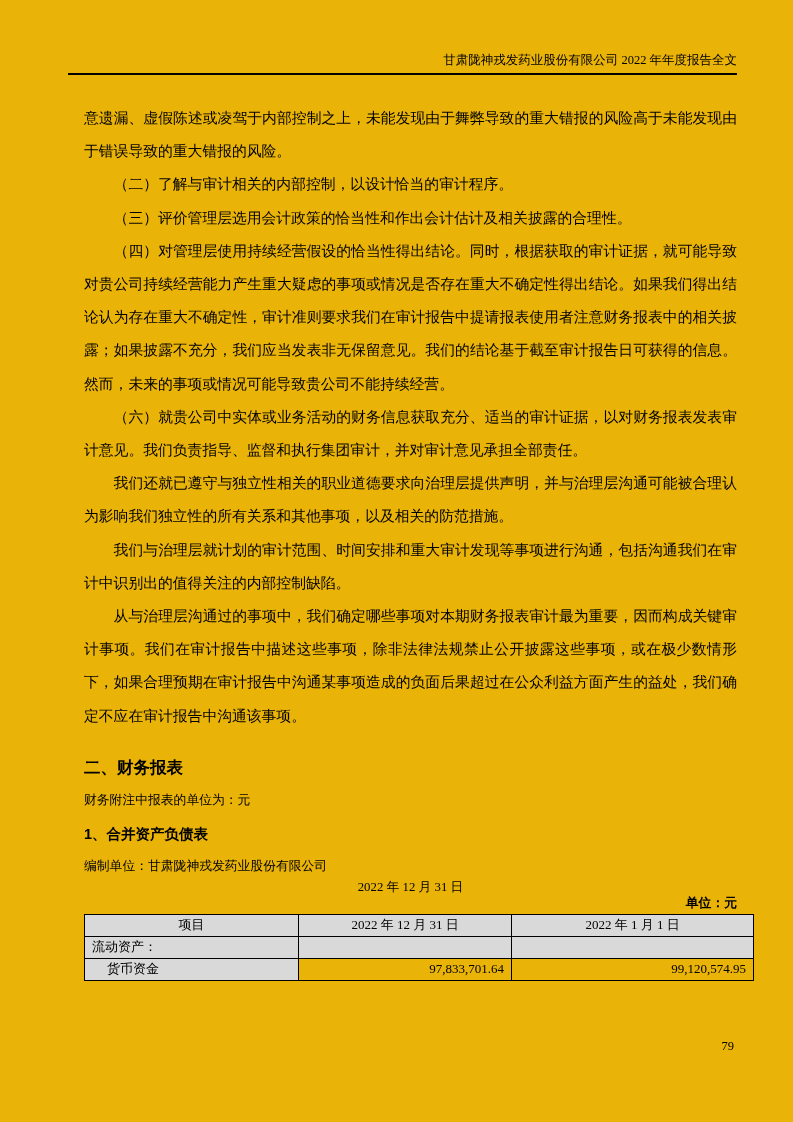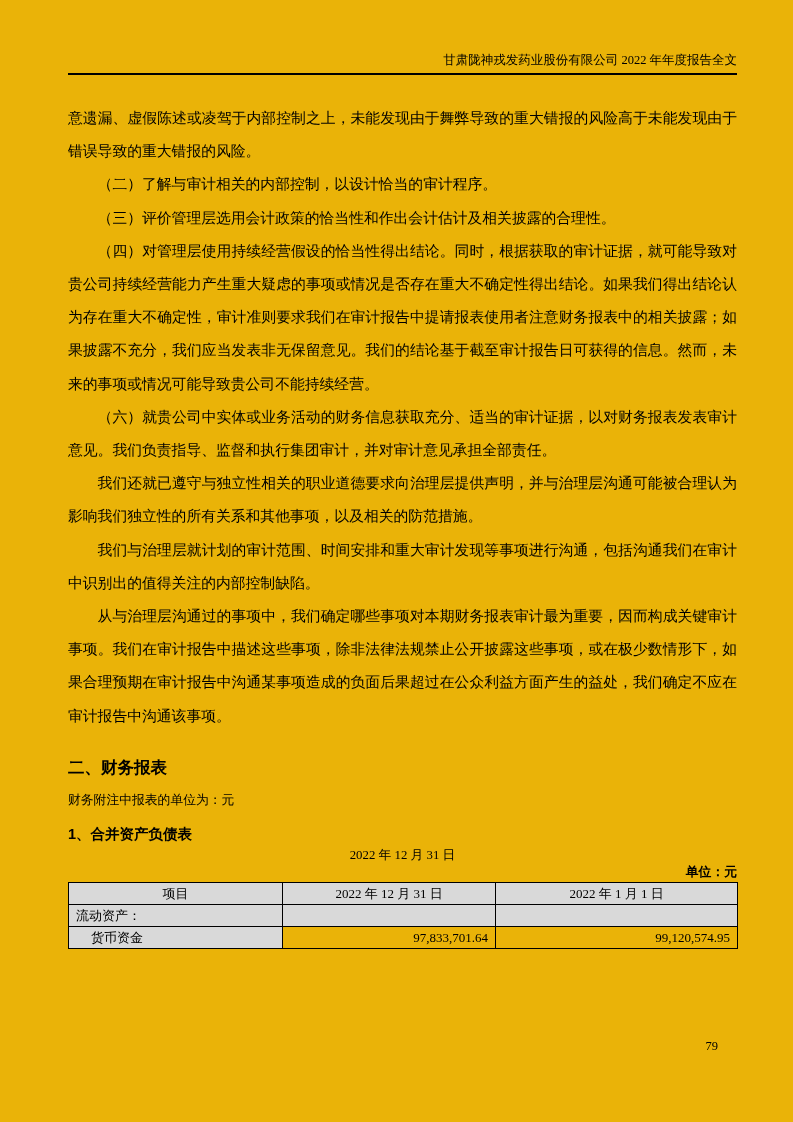--- a/index.html
+++ b/index.html
@@ -19,21 +19,21 @@
     right: 56px;
     top: 52px;
     text-align: right;
     font-size: 12.5px;
     line-height: 16px;
     padding-bottom: 5px;
     border-bottom: 2px solid #000000;
   }
   .content {
     position: absolute;
-    left: 68px;
+    left: 84px;
     right: 56px;
     top: 102px;
   }
   .para {
     margin: 0;
     font-size: 14.8px;
     line-height: 33.2px;
     text-align: justify;
   }
   .para.indent { text-indent: 2em; }
@@ -91,21 +91,21 @@
   }
   .fin-table td.item-cell {
     background: #d9d9d9;
     text-align: left;
   }
   .fin-table td.item-cell.sub { padding-left: 22px; }
   .fin-table tr.section-row td { background: #d9d9d9; }
   .fin-table td.num-cell { text-align: right; }
   .page-number {
     position: absolute;
-    right: 75px;
+    right: 59px;
     top: 1039px;
     font-size: 12.5px;
   }
 </style>
 </head>
 <body>
 
 <div class="page">
 
   <header class="page-header">
@@ -122,20 +122,21 @@
     <p class="para indent">我们还就已遵守与独立性相关的职业道德要求向治理层提供声明，并与治理层沟通可能被合理认为影响我们独立性的所有关系和其他事项，以及相关的防范措施。</p>
     <p class="para indent">我们与治理层就计划的审计范围、时间安排和重大审计发现等事项进行沟通，包括沟通我们在审计中识别出的值得关注的内部控制缺陷。</p>
     <p class="para indent">从与治理层沟通过的事项中，我们确定哪些事项对本期财务报表审计最为重要，因而构成关键审计事项。我们在审计报告中描述这些事项，除非法律法规禁止公开披露这些事项，或在极少数情形下，如果合理预期在审计报告中沟通某事项造成的负面后果超过在公众利益方面产生的益处，我们确定不应在审计报告中沟通该事项。</p>
 
     <h2 class="h2">二、财务报表</h2>
 
     <p class="note">财务附注中报表的单位为：元</p>
 
     <h3 class="h3">1、合并资产负债表</h3>
 
+    <p class="note">编制单位：甘肃陇神戎发药业股份有限公司</p>
 
     <p class="date-line">2022 年 12 月 31 日</p>
 
     <p class="unit-line">单位：元</p>
 
     <table class="fin-table">
       <colgroup>
         <col style="width:214px">
         <col style="width:213px">
         <col style="width:242px">

